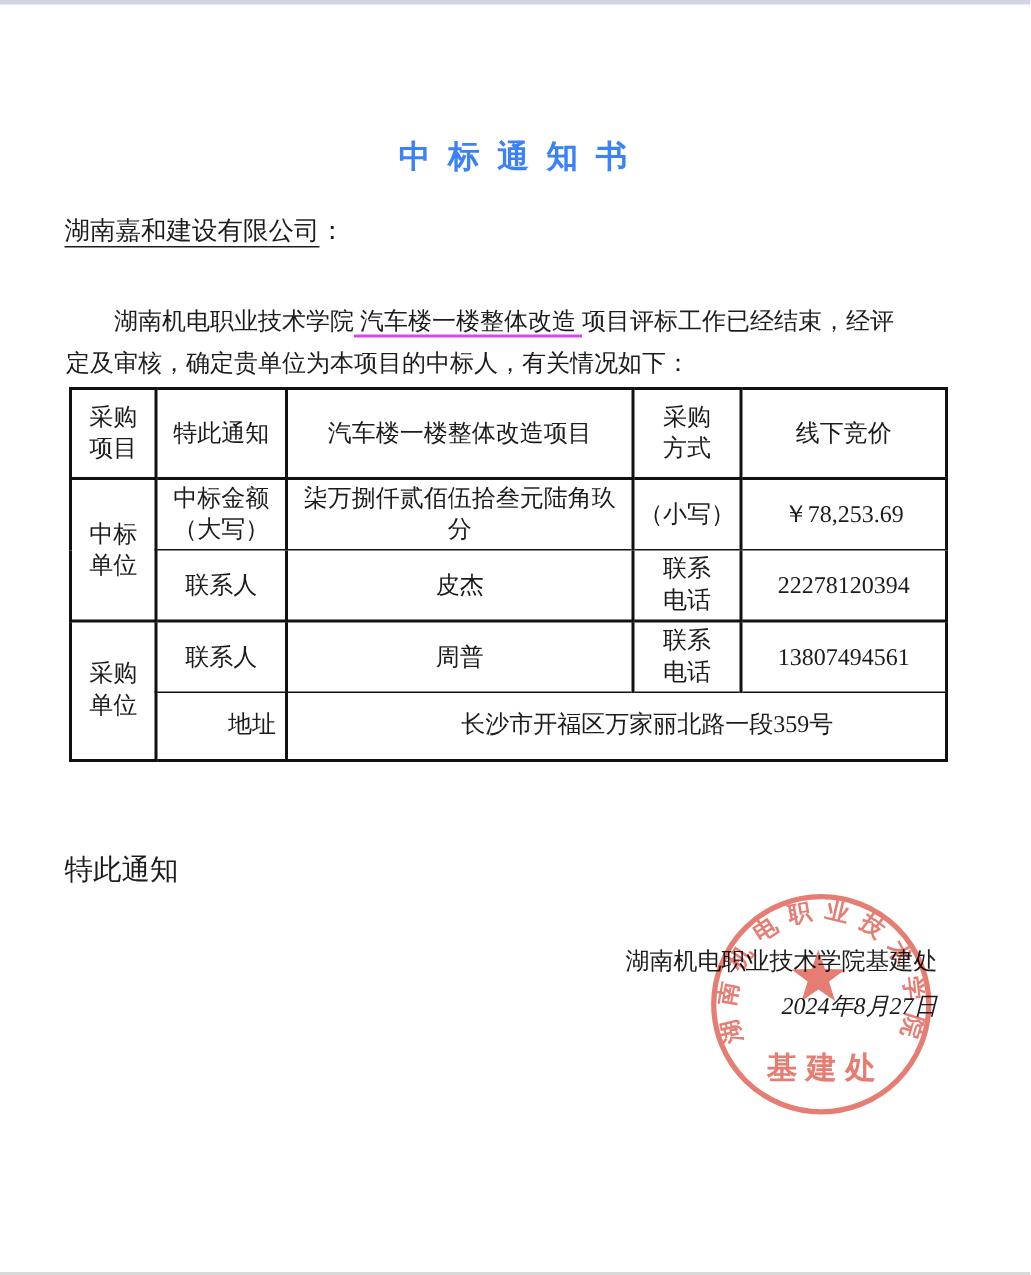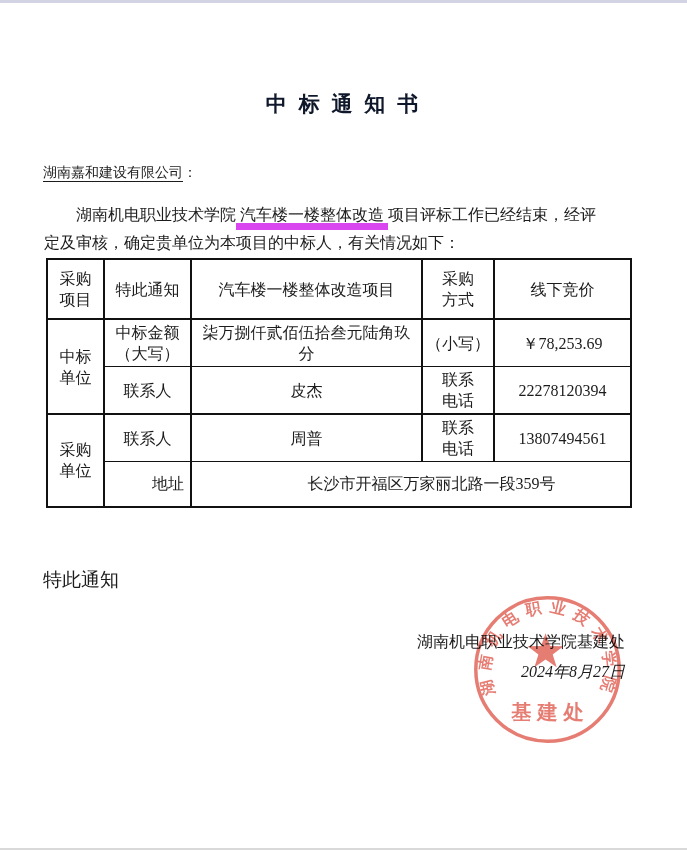--- a/index.html
+++ b/index.html
@@ -14,37 +14,37 @@
   .page { position: relative; width: 687px; height: 850px; background: #fff; }
 
   .edge-top { position: absolute; top: 0; left: 0; width: 100%; height: 3px; background: #d2d4e4; }
   .edge-bottom { position: absolute; bottom: 0; left: 0; width: 100%; height: 2px; background: #d9d9d9; }
 
   .doc-title {
     position: absolute; top: 90px; left: 0; right: 0;
     text-align: center;
     font-family: "Liberation Sans", "DejaVu Sans", sans-serif;
     font-size: 21px; font-weight: bold; letter-spacing: 3px;
-    color: #0f172a;
+    color: #3b82f6;
   }
 
   .recipient {
-    position: absolute; top: 164px; left: 43px;
-    font-size: 14px;
+    position: absolute; top: 142px; left: 43px;
+    font-size: 17px;
     text-align: center;
   }
   .recipient .u-name { border-bottom: 1px solid #1c1c1c; padding-bottom: 1px; }
 
   .intro {
     position: absolute; top: 201px; left: 44px; width: 560px;
     font-size: 16px; line-height: 28px;
     text-indent: 32px;
   }
   .intro .u-proj {
-    border-bottom: 7px solid #d946ef;
+    border-bottom: 2px solid #d946ef;
     white-space: pre;
   }
 
   table.award {
     position: absolute; top: 258px; left: 46px;
     border-collapse: collapse; table-layout: fixed;
     width: 584px;
     font-size: 16px;
   }
   table.award td {

